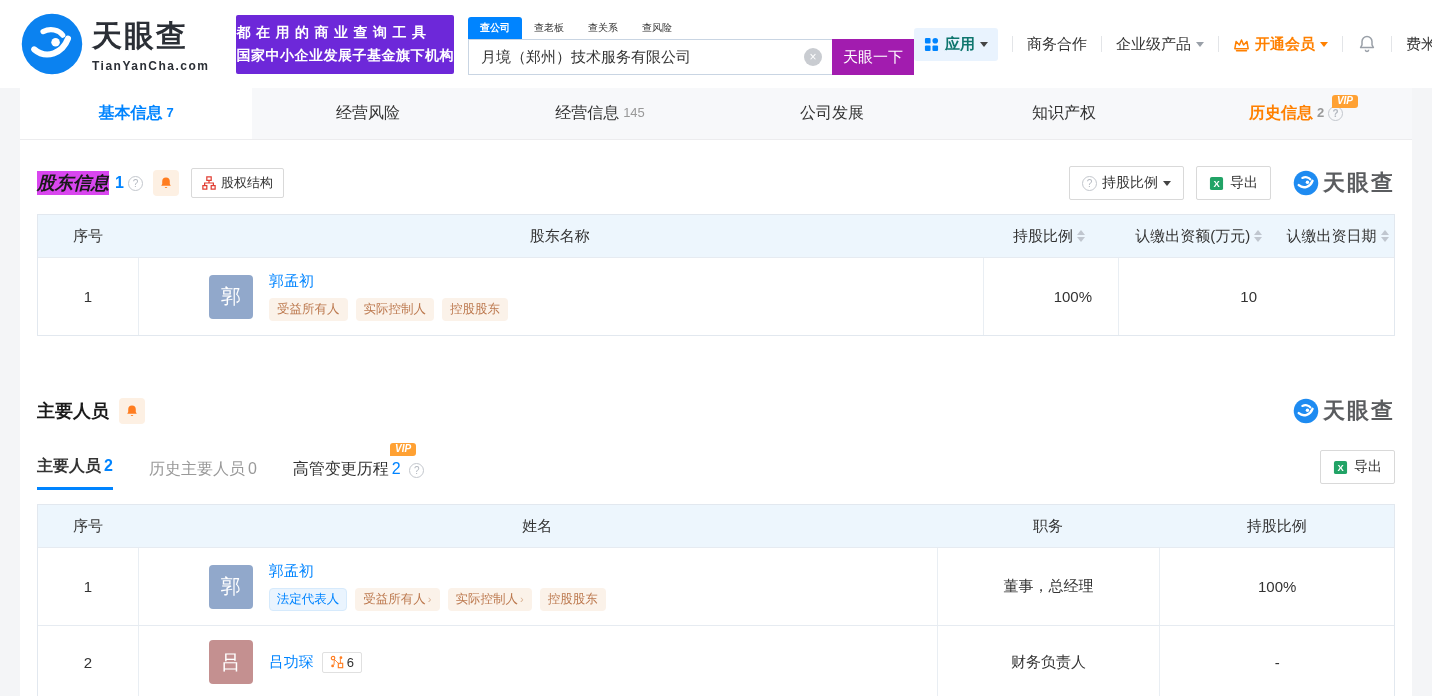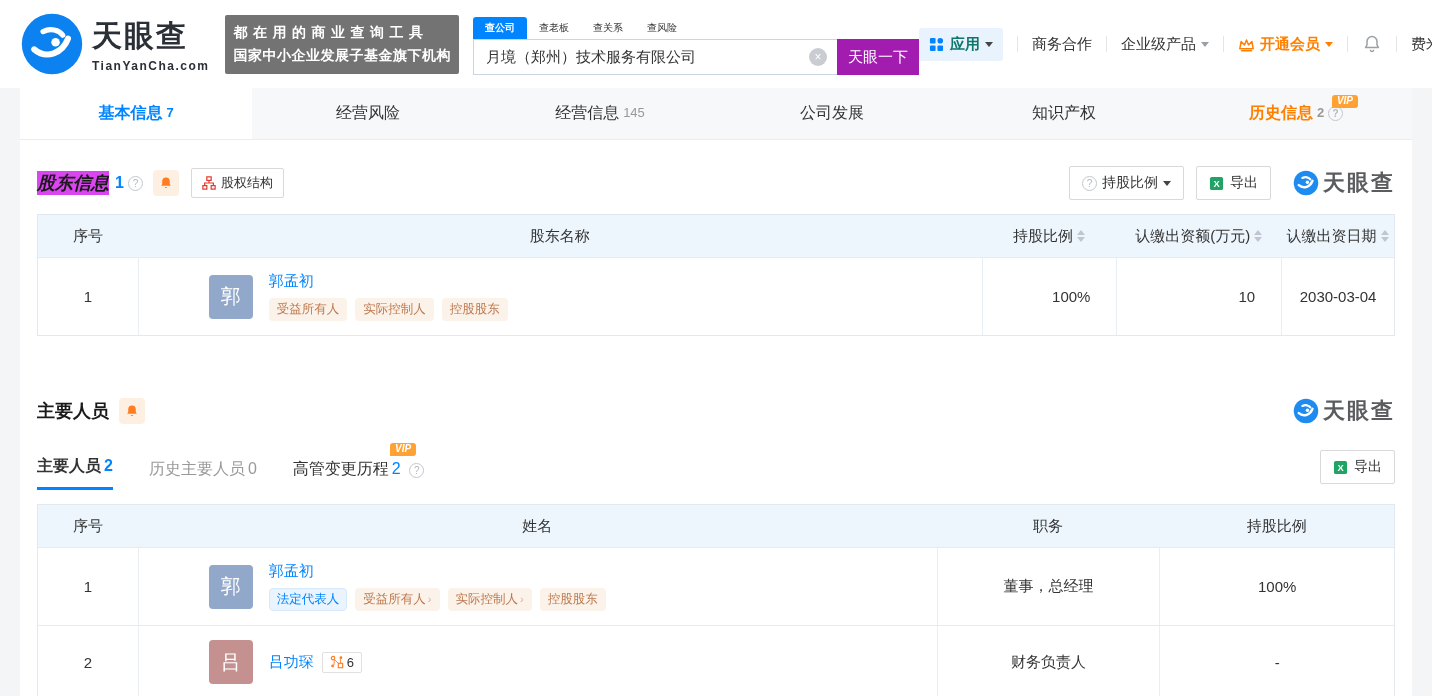--- a/index.html
+++ b/index.html
@@ -6,21 +6,21 @@
   html,body { width:1432px; height:696px; overflow:hidden; background:#f4f5f7;
     font-family:"Liberation Sans","DejaVu Sans",sans-serif; color:#333; }
 
   
   .topbar { height:88px; background:#fff; display:flex; align-items:center; padding:0 20px; }
   .logo { display:flex; align-items:center; cursor:pointer; }
   .logo svg { width:64px; height:64px; }
   .logo-text { margin-left:8px; }
   .logo-brand { font-size:30px; font-weight:bold; color:#2b2f36; letter-spacing:2px; }
   .logo-domain { font-size:12px; font-weight:bold; color:#2b2f36; letter-spacing:1.5px; margin-top:2px; }
-  .slogan { margin-left:16px; background:#737373; color:#fff; padding:9px 8px; border-radius:2px; }
+  .slogan { margin-left:27px; background:#6d28d9; color:#fff; padding:9px 0; border-radius:2px; }
   .slogan-l1 { font-size:14px; font-weight:bold; letter-spacing:5.5px; white-space:nowrap; }
   .slogan-l2 { font-size:14px; font-weight:bold; letter-spacing:0.5px; margin-top:5px; white-space:nowrap; }
 
   .search-area { margin-left:14px; }
   .search-tabs { display:flex; align-items:flex-end; height:26px; }
   .search-tab { font-size:10px; color:#333; padding:4px 12px; cursor:pointer; }
   .search-tab.active { background:#0084ff; color:#fff; border-radius:3px 3px 0 0; font-weight:bold; }
   .search-row { display:flex; }
   .search-input-wrap { position:relative; }
   .search-input { width:364px; height:36px; border:1px solid #c9d5e3; border-right:none;
@@ -310,21 +310,20 @@
               <div class="tag-row">
                 <span class="tag">受益所有人</span>
                 <span class="tag">实际控制人</span>
                 <span class="tag">控股股东</span>
               </div>
             </div>
           </div>
         </div>
         <div class="cell s-c3 num-right">100%</div>
         <div class="cell s-c4 num-right">10</div>
-        <div class="cell s-c5">2030-03-04</div>
       </div>
     </div>
   </div>
 
   <div class="section" style="padding-top:60px">
     <div class="sec-head">
       <span class="sec-title">主要人员</span>
       <span class="bell-btn">
         <svg viewBox="0 0 24 24">
             <path d="M12 2.5a6.5 6.5 0 0 0-6.5 6.5v4.5L3.8 16.5h16.4L18.5 13.5V9A6.5 6.5 0 0 0 12 2.5z" fill="#ff7d20"></path>

